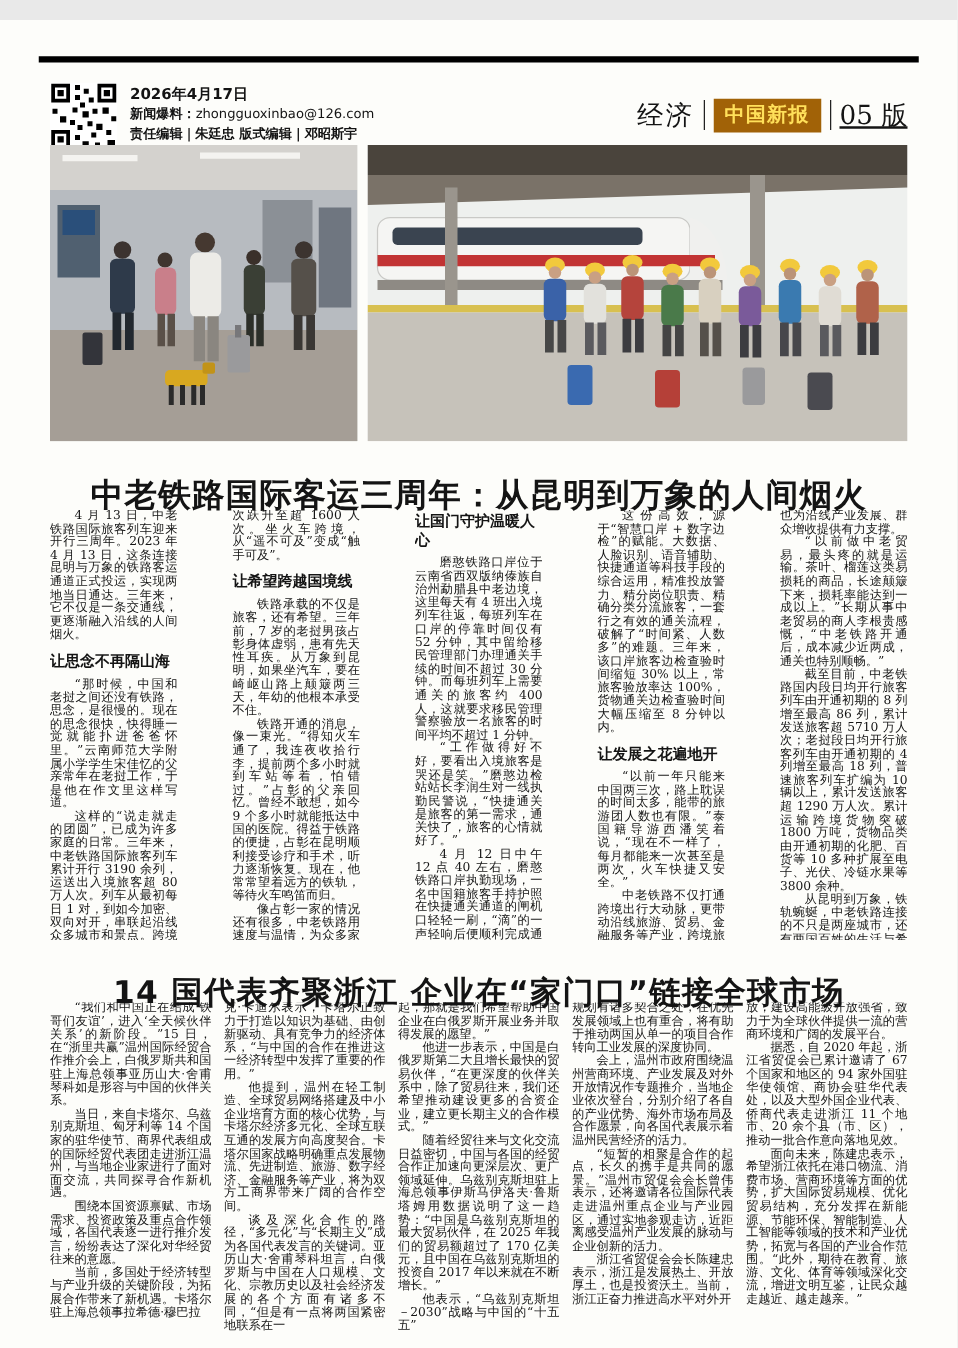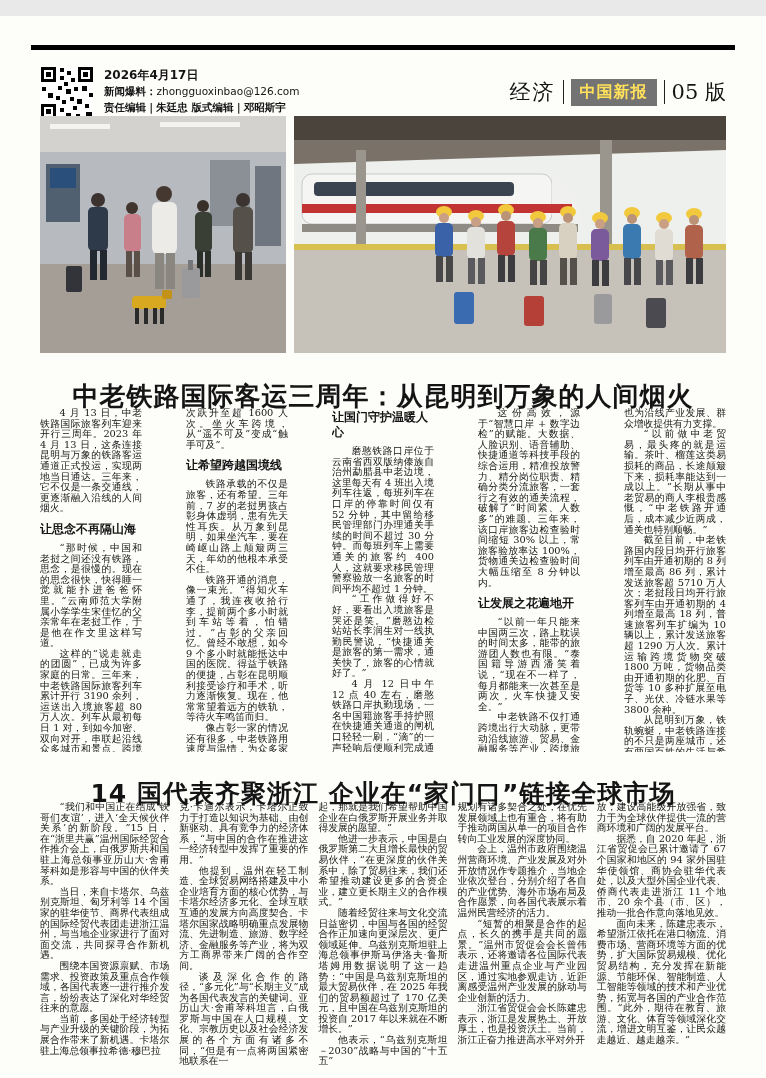--- a/index.html
+++ b/index.html
@@ -11,21 +11,21 @@
   .header{position:absolute;left:40px;top:48px;width:686px;height:58px;}
   .qr{position:absolute;left:0;top:2px;width:54px;height:54px;}
   .hmeta{position:absolute;left:64px;top:3px;line-height:1.45;}
   .hdate{font-size:12px;font-weight:bold;}
   .hline{font-size:10.5px;}
   .hline b{font-weight:bold;}
   .hright{position:absolute;right:0;top:14px;display:flex;align-items:center;gap:7px;}
   .hsection{font-size:21px;letter-spacing:2px;font-family:"DejaVu Serif",serif;}
   .hdiv{width:1px;height:24px;background:#222;}
   .masthead{padding:3px 9px;font-size:16px;font-weight:bold;letter-spacing:1px;}
-  .hpage{font-size:21px;font-family:"DejaVu Serif",serif;}
+  .hpage{font-size:21px;font-family:"DejaVu Serif",serif;text-decoration:underline;}
 
   
   .photoL{position:absolute;left:40px;top:100px;width:246px;height:237px;}
   .photoR{position:absolute;left:294px;top:100px;width:432px;height:237px;}
   .photoL svg,.photoR svg{display:block;}
 
   
   .headline1{position:absolute;left:40px;top:346px;width:686px;text-align:center;
              font-size:26px;font-weight:bold;letter-spacing:1px;}
   .headline2{position:absolute;left:40px;top:740px;width:686px;text-align:center;
@@ -88,21 +88,21 @@
     <div class="hmeta">
       <div class="hdate">2026年4月17日</div>
       <div class="hline">
         <b>新闻爆料：</b><span>zhongguoxinbao@126.com</span>
       </div>
       <div class="hline"><b>责任编辑｜朱廷忠  版式编辑｜邓昭斯宇</b></div>
     </div>
     <div class="hright">
       <span class="hsection">经济</span>
       <span class="hdiv"></span>
-      <span class="masthead" style="background:#737373;color:#ffe05a;">中国新报</span>
+      <span class="masthead" style="background:#a16207;color:#ffe05a;">中国新报</span>
       <span class="hdiv"></span>
       <span class="hpage">05 版</span>
     </div>
   </div>
 
   <div class="photoL">
     <svg width="246" height="237" viewBox="0 0 246 237">
       <defs>
         <linearGradient id="gL" x1="0" y1="0" x2="0" y2="1">
           <stop offset="0" stop-color="#e3e1dd"></stop>

